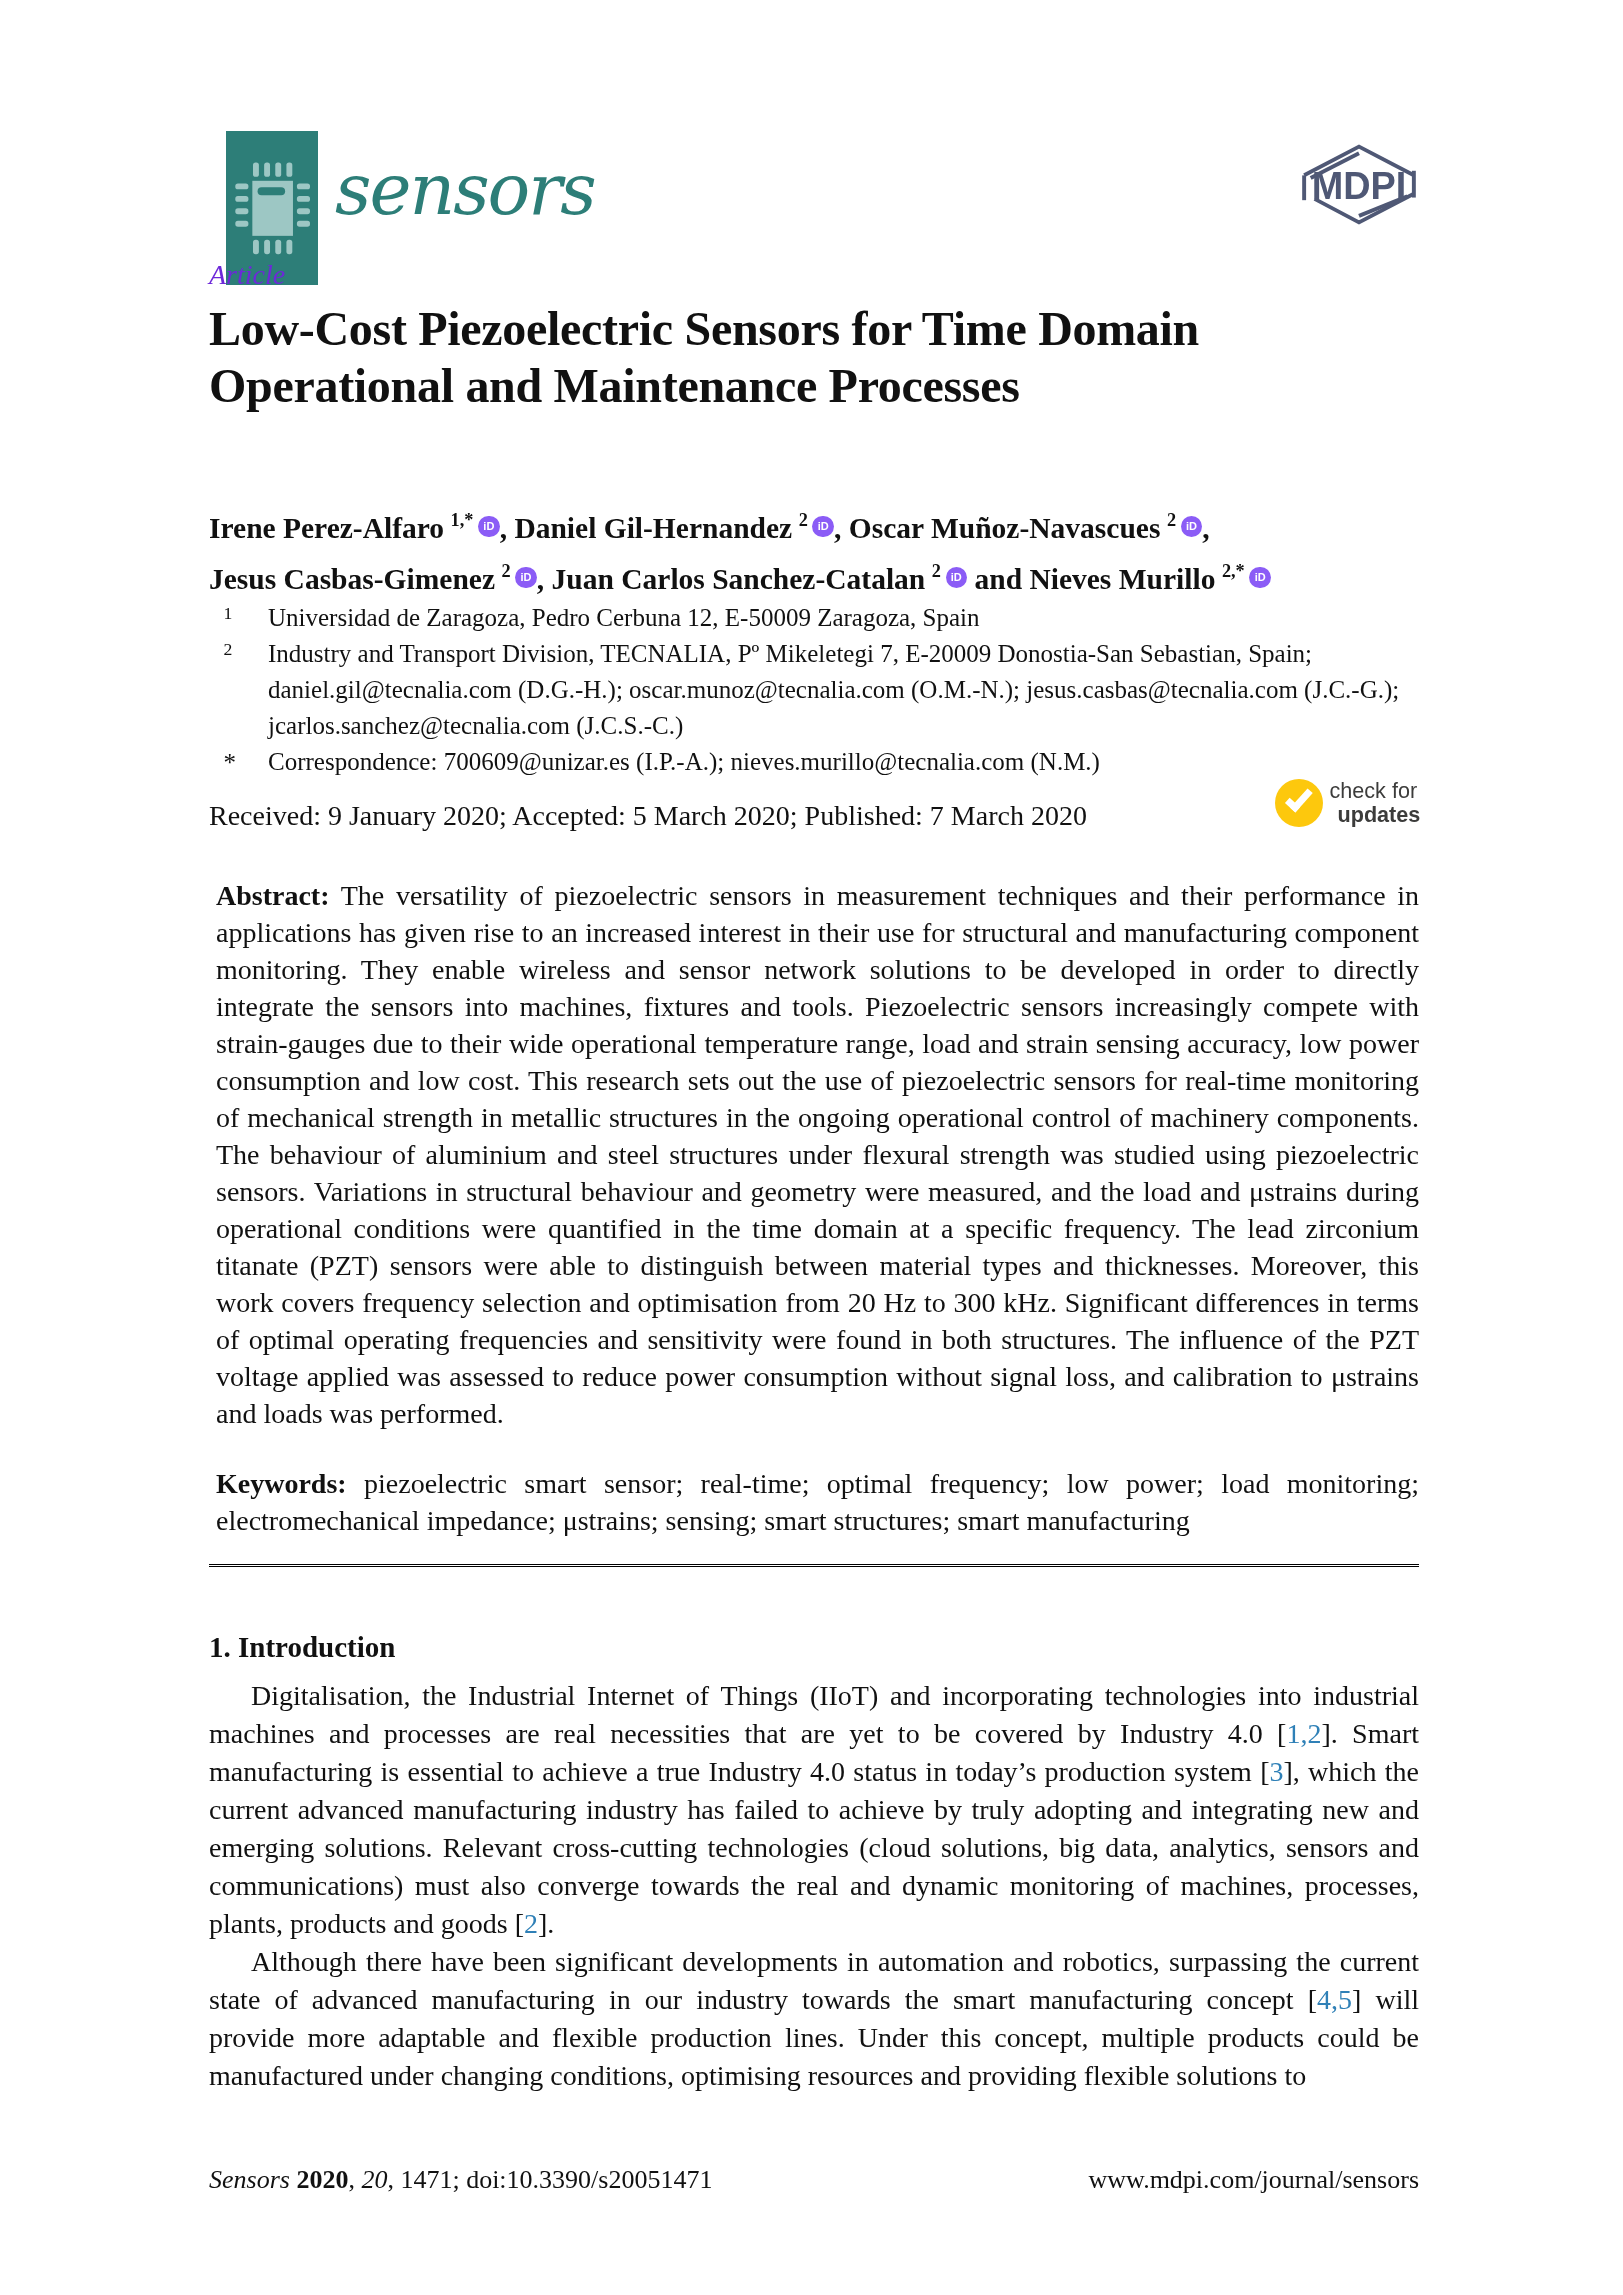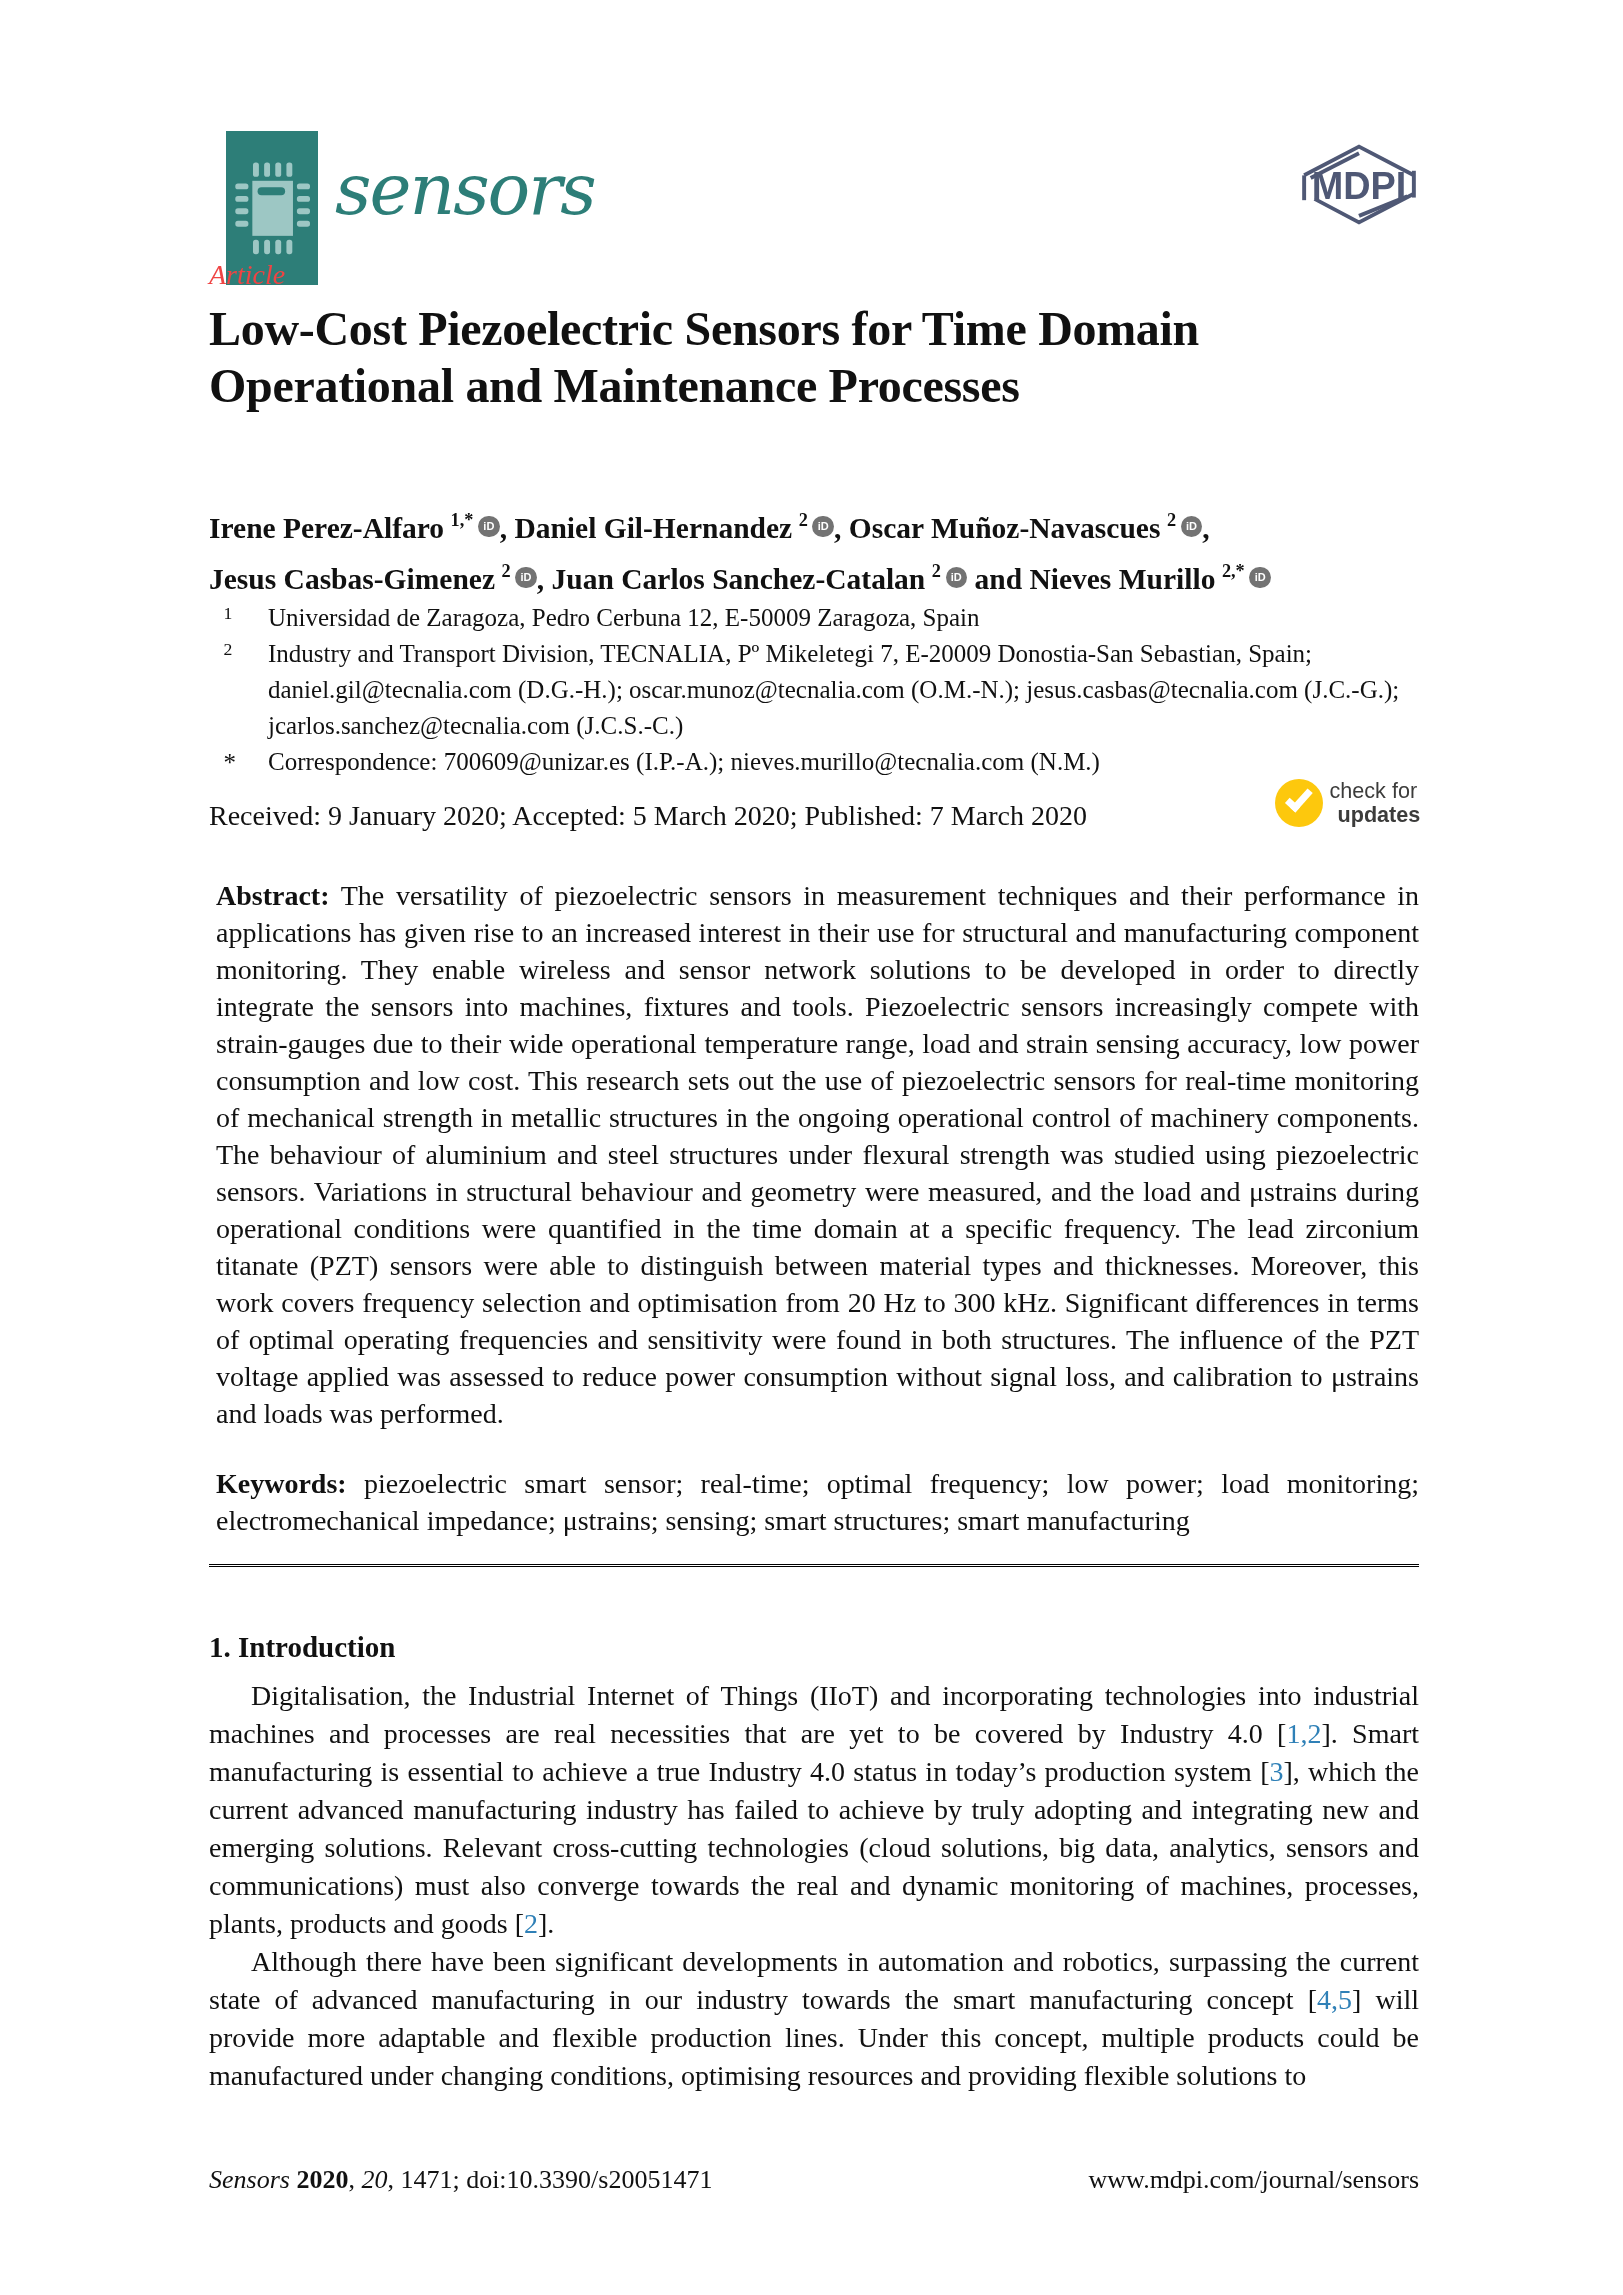--- a/index.html
+++ b/index.html
@@ -25,40 +25,40 @@
     font-family:"DejaVu Serif", serif;
     font-style:italic; font-weight:500;
     font-size:71px; letter-spacing:-2px;
     color:#2D7E78;
   }
   .mdpi-logo { position:absolute; left:1295px; top:140px; }
 
   
   .article-type {
     position:absolute; left:209px; top:259px;
-    font-style:italic; font-size:28px; color:#ef4444;
+    font-style:italic; font-size:28px; color:#6d28d9;
   }
   .paper-title {
     position:absolute; left:209px; top:300px; width:1178px;
     font-size:48px; font-weight:bold; line-height:57px;
     letter-spacing:-0.3px;
   }
 
   
   .authors {
     position:absolute; left:209px; top:505px; width:1208px;
     font-size:29.5px; font-weight:bold; line-height:47px;
   }
   .sup-a {
     font-size:18.3px; position:relative; top:-11.8px; margin-left:6.5px;
   }
   .orcid {
     display:inline-flex; align-items:center; justify-content:center;
     width:21.6px; height:21.6px; border-radius:50%;
-    background:#737373; color:#ffffff;
+    background:#8b5cf6; color:#ffffff;
     font-family:"Liberation Sans", sans-serif;
     font-size:11px; font-weight:bold; font-style:normal;
     vertical-align:7.9px; margin-left:4.6px;
     letter-spacing:0;
   }
 
   
   .affiliations {
     position:absolute; left:209px; top:600px; width:1211px;
     font-size:25px; line-height:36px;

